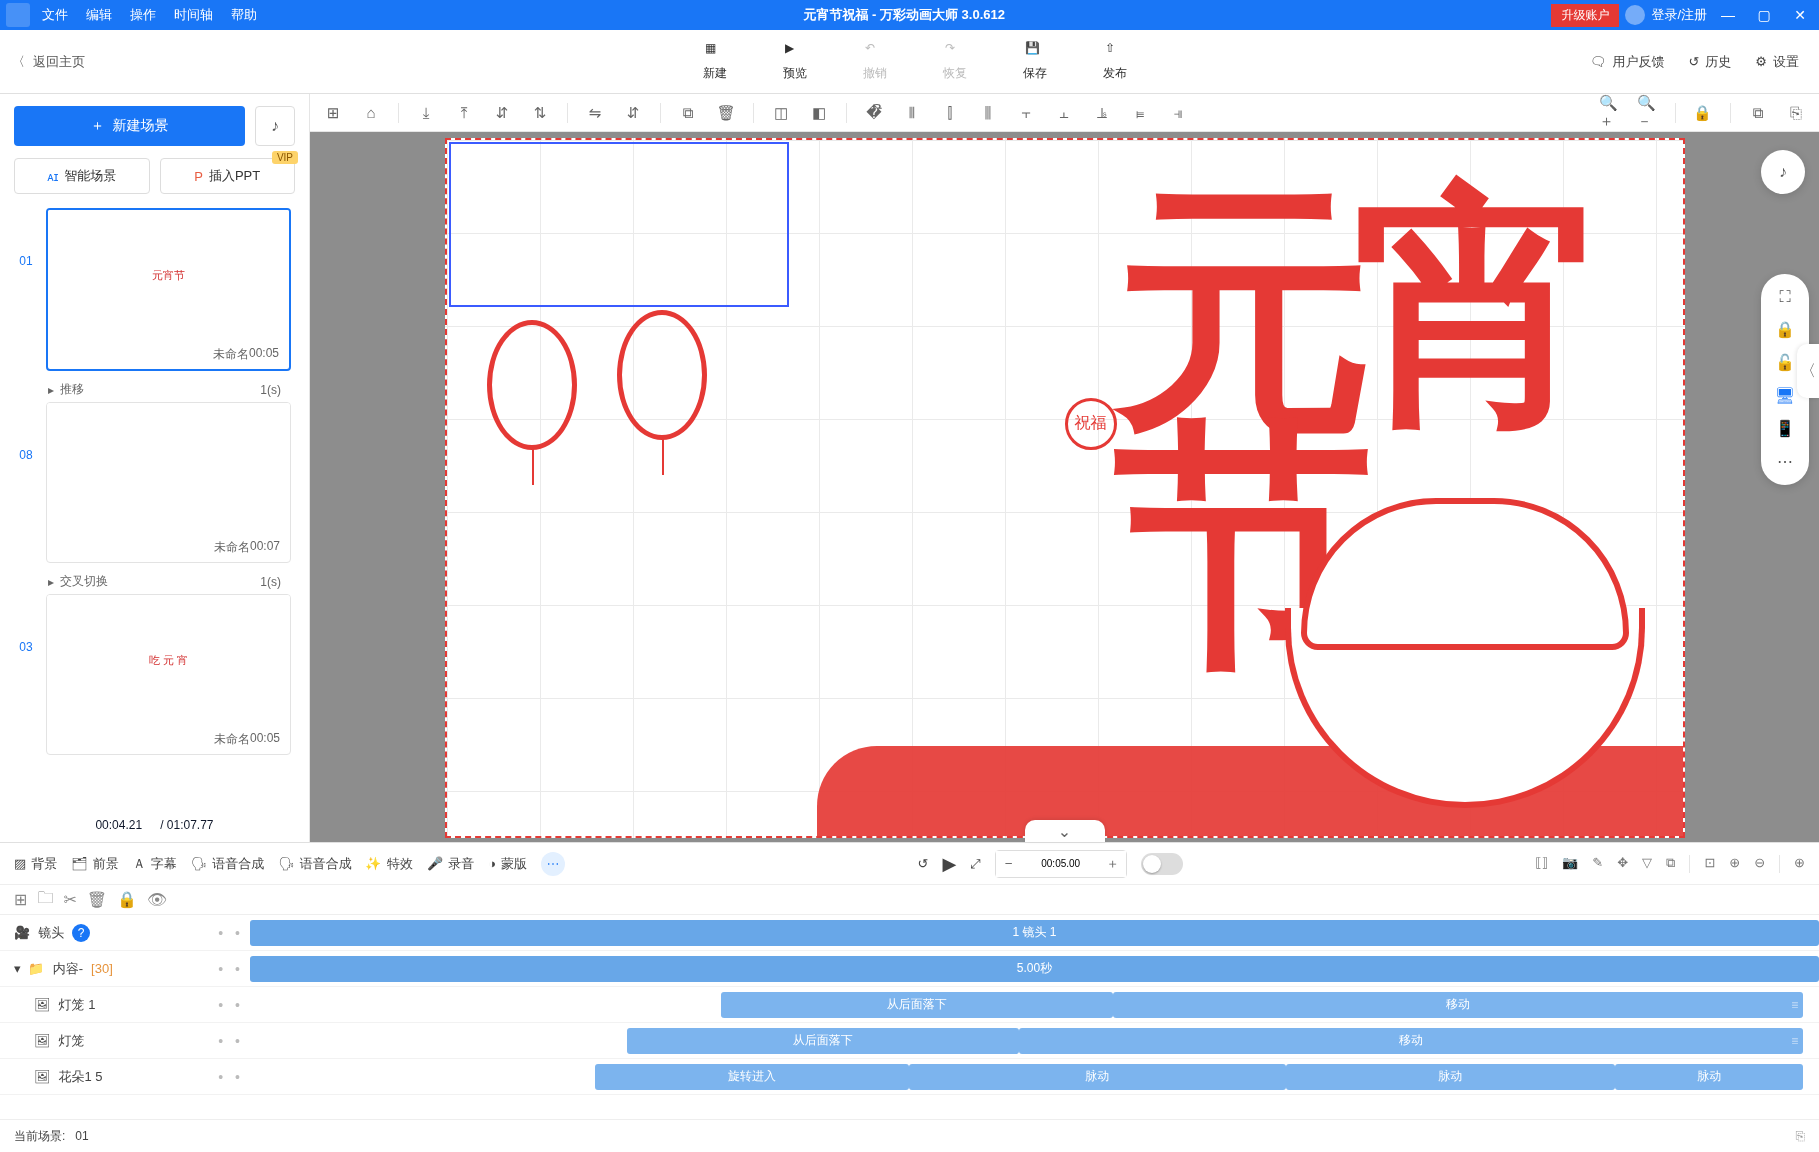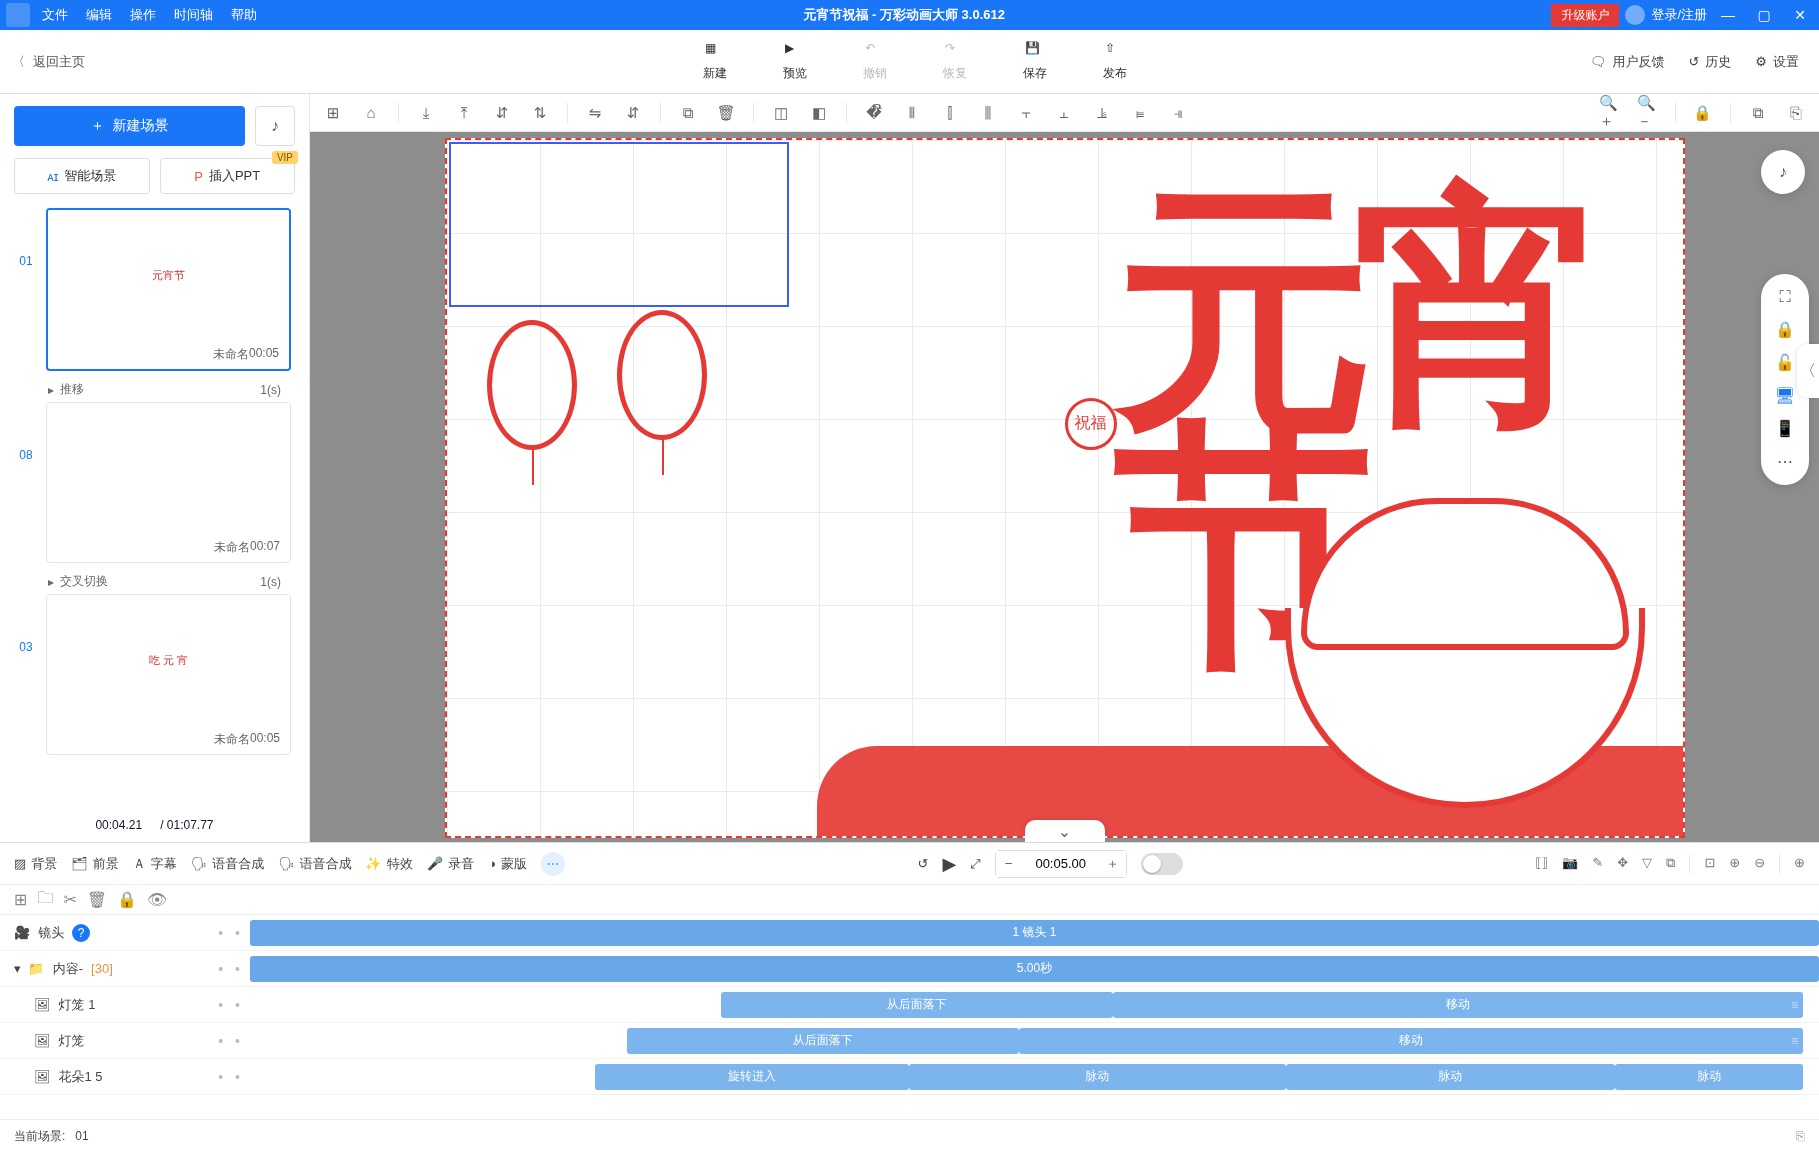--- a/index.html
+++ b/index.html
@@ -73,21 +73,21 @@
 .side-tab { position:absolute; right:0; top:250px; width:22px; height:54px; background:#fff; border-radius:10px 0 0 10px; display:flex; align-items:center; justify-content:center; color:#666; box-shadow:-1px 0 4px rgba(0,0,0,.1); }
 
 
 .bottom-panel { height:310px; background:#fff; border-top:1px solid #e0e0e0; display:flex; flex-direction:column; }
 .bp-toolbar { height:42px; border-bottom:1px solid #eee; display:flex; align-items:center; padding:0 14px; gap:14px; font-size:13px; color:#444; }
 .bp-toolbar .tbtn { display:flex; align-items:center; gap:5px; cursor:pointer; }
 .bp-toolbar .more { width:24px; height:24px; border-radius:50%; background:#E3F0FF; color:#1976F6; display:flex; align-items:center; justify-content:center; }
 .bp-toolbar .center { flex:1; display:flex; justify-content:center; align-items:center; gap:14px; }
 .bp-toolbar .timebox { display:flex; align-items:center; border:1px solid #ddd; border-radius:4px; height:28px; }
 .bp-toolbar .timebox button { width:26px; height:26px; border:none; background:#fff; cursor:pointer; color:#666; }
-.bp-toolbar .timebox input { width:78px; border:none; text-align:center; font-size:13px; outline:none; }
+.bp-toolbar .timebox input { width:78px; border:none; text-align:center; font-size:10px; outline:none; }
 .bp-toolbar .toggle { width:42px; height:22px; background:#ddd; border-radius:11px; position:relative; }
 .bp-toolbar .toggle::after { content:""; position:absolute; width:18px; height:18px; background:#fff; border-radius:50%; top:2px; left:2px; box-shadow:0 1px 2px rgba(0,0,0,.3); }
 .bp-toolbar .righticons { display:flex; gap:14px; color:#777; }
 .bp-toolbar .ric { cursor:pointer; }
 
 .bp-controls { height:30px; border-bottom:1px solid #eee; display:flex; align-items:center; }
 .bp-controls .track-head-space { width:250px; display:flex; align-items:center; gap:10px; padding-left:14px; color:#888; }
 .bp-controls .tick { font-size:16px; cursor:pointer; }
 .bp-controls .ruler { flex:1; position:relative; font-size:11px; color:#888; height:100%; }
 .bp-controls .ruler .mark { position:absolute; top:6px; }

